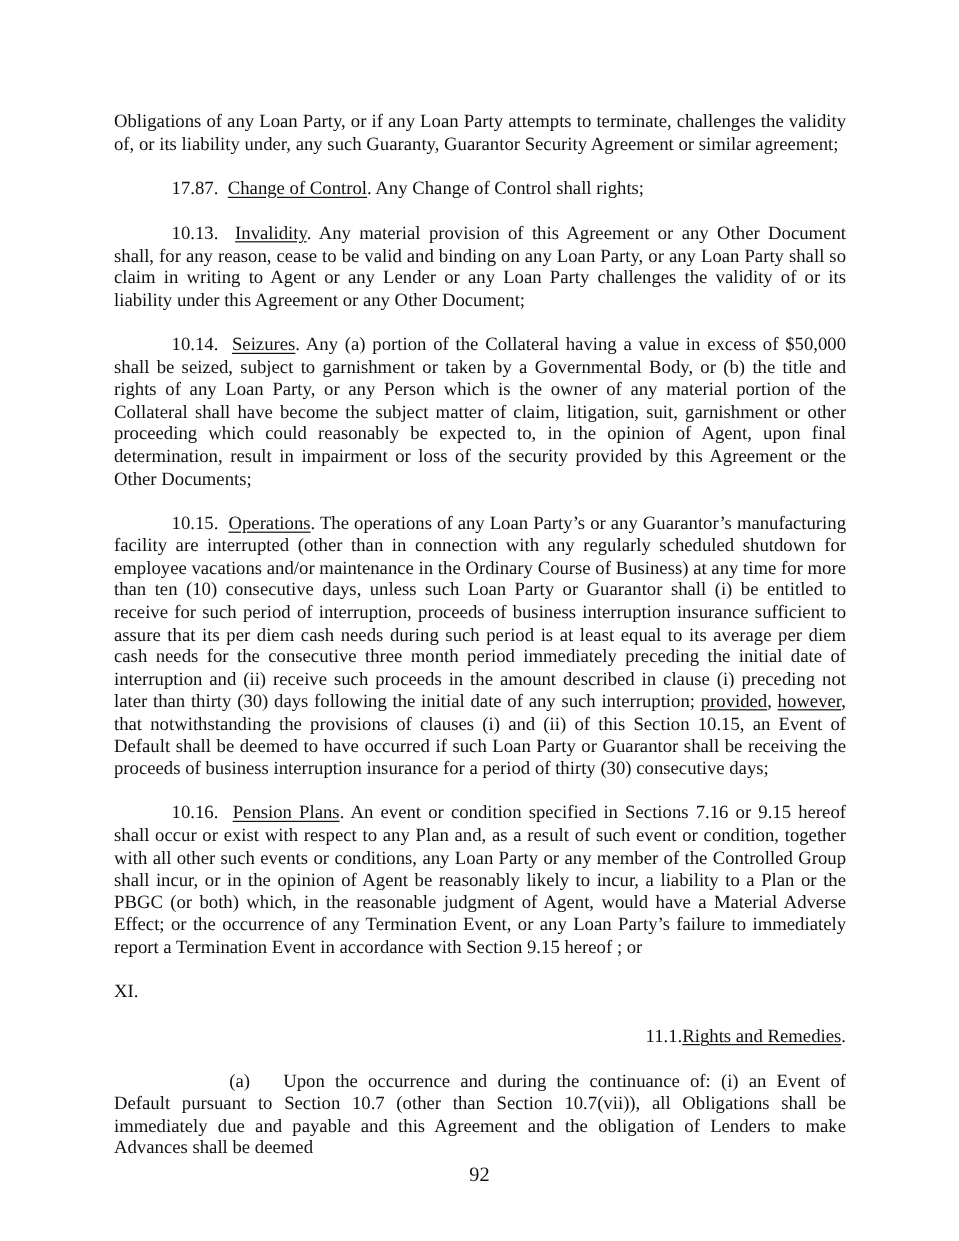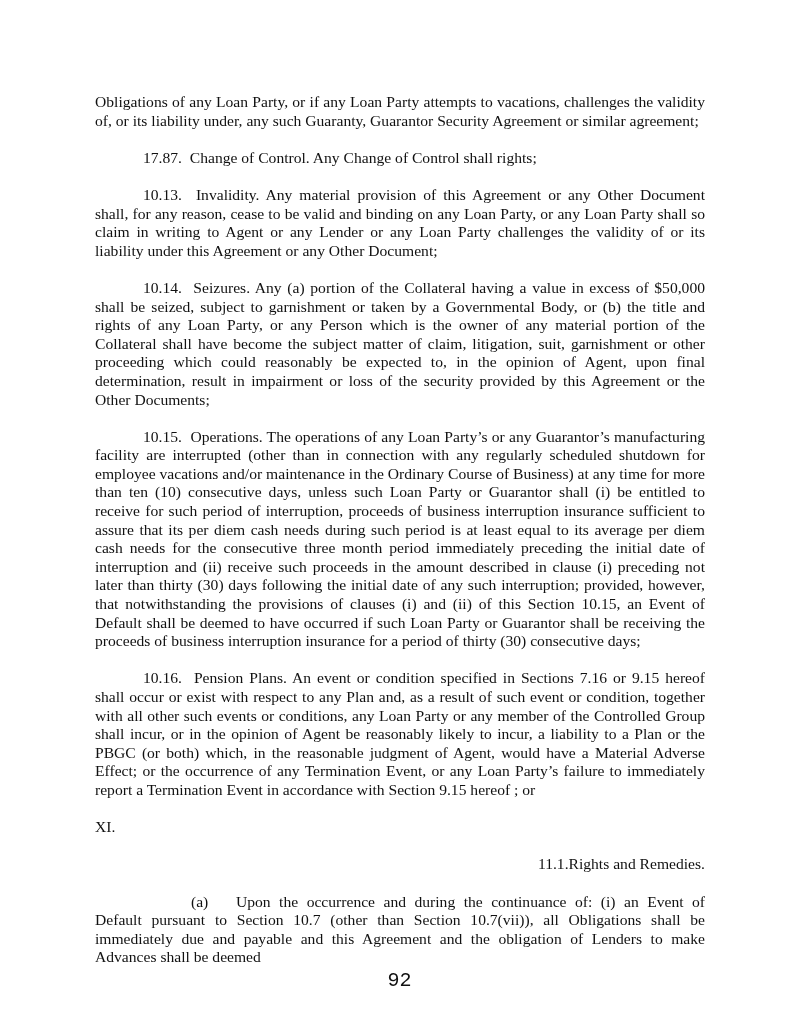--- a/index.html
+++ b/index.html
@@ -4,38 +4,38 @@
 <style>
   html, body { margin: 0; padding: 0; background: #ffffff; }
   body { width: 799px; height: 1034px; position: relative; overflow: hidden; }
   .page {
     position: absolute; left: 95px; top: 93px; width: 610px;
     font-family: "Liberation Serif", serif; font-size: 15.6px; line-height: 18.6px;
     color: #111111;
   }
   .para { text-align: justify; margin: 0 0 18.6px 0; }
   .para.indent { text-indent: 48px; }
-  .u { text-underline-offset: 2px; }
+  .u { text-decoration: underline; text-underline-offset: 2px; }
   .article { margin: 0 0 18.6px 0; display: flex; font-family: Liberation Serif, serif; }
   .article .art-num { width: 48px; display: inline-block; }
   .subhead { margin: 0 0 18.6px 0; padding-left: 48px; text-align: right; }
   .subhead .sh-num { display: inline-block; width: 46px; }
   .clause { text-align: justify; margin: 0; text-indent: 96px; }
   .clause .cl-label { display: inline-block; width: 45px; text-indent: 0; }
   .page-number {
     position: absolute; top: 969px; left: 0; width: 799px; text-align: center;
-    font-family: Liberation Mono, monospace; font-size: 20px; color: #111111;
+    font-family: Liberation Serif, serif; font-size: 17px; color: #111111;
   }
 </style>
 </head>
 <body>
 
 <div class="page">
 
-  <p class="para">Obligations of any Loan Party, or if any Loan Party attempts to vacations, challenges the validity of, or its liability under, any such Guaranty, Guarantor Security Agreement or similar agreement;</p>
+  <p class="para">Obligations of any Loan Party, or if any Loan Party attempts to terminate, challenges the validity of, or its liability under, any such Guaranty, Guarantor Security Agreement or similar agreement;</p>
 
   <p class="para indent"><span>17.87.</span>&nbsp;&nbsp;<span class="u">Change of Control</span><span>.  Any Change of Control shall rights;</span></p>
 
   <p class="para indent"><span>10.13.</span>&nbsp;&nbsp;<span class="u">Invalidity</span><span>.  Any material provision of this Agreement or any Other Document shall, for any reason, cease to be valid and binding on any Loan Party, or any Loan Party shall so claim in writing to Agent or any Lender or any Loan Party challenges the validity of or its liability under this Agreement or any Other Document;</span></p>
 
   <p class="para indent"><span>10.14.</span>&nbsp;&nbsp;<span class="u">Seizures</span><span>.  Any (a) portion of the Collateral having a value in excess of $50,000 shall be seized, subject to garnishment or taken by a Governmental Body, or (b) the title and rights of any Loan Party, or any Person which is the owner of any material portion of the Collateral shall have become the subject matter of claim, litigation, suit, garnishment or other proceeding which could reasonably be expected to, in the opinion of Agent, upon final determination, result in impairment or loss of the security provided by this Agreement or the Other Documents;</span></p>
 
   <p class="para indent"><span>10.15.</span>&nbsp;&nbsp;<span class="u">Operations</span><span>.  The operations of any Loan Party’s or any Guarantor’s manufacturing facility are interrupted (other than in connection with any regularly scheduled shutdown for employee vacations and/or maintenance in the Ordinary Course of Business) at any time for more than ten (10) consecutive days, unless such Loan Party or Guarantor shall (i) be entitled to receive for such period of interruption, proceeds of business interruption insurance sufficient to assure that its per diem cash needs during such period is at least equal to its average per diem cash needs for the consecutive three month period immediately preceding the initial date of interruption and (ii) receive such proceeds in the amount described in clause (i) preceding not later than thirty (30) days following the initial date of any such interruption; </span><span class="u">provided</span><span>, </span><span class="u">however</span><span>, that notwithstanding the provisions of clauses (i) and (ii) of this Section 10.15, an Event of Default shall be deemed to have occurred if such Loan Party or Guarantor shall be receiving the proceeds of business interruption insurance for a period of thirty (30) consecutive days;</span></p>
 
   <p class="para indent"><span>10.16.</span>&nbsp;&nbsp;<span class="u">Pension Plans</span><span>.  An event or condition specified in Sections 7.16 or 9.15 hereof shall occur or exist with respect to any Plan and, as a result of such event or condition, together with all other such events or conditions, any Loan Party or any member of the Controlled Group shall incur, or in the opinion of Agent be reasonably likely to incur, a liability to a Plan or the PBGC (or both) which, in the reasonable judgment of Agent, would have a Material Adverse Effect; or the occurrence of any Termination Event, or any Loan Party’s failure to immediately report a Termination Event in accordance with Section 9.15 hereof ; or</span></p>

